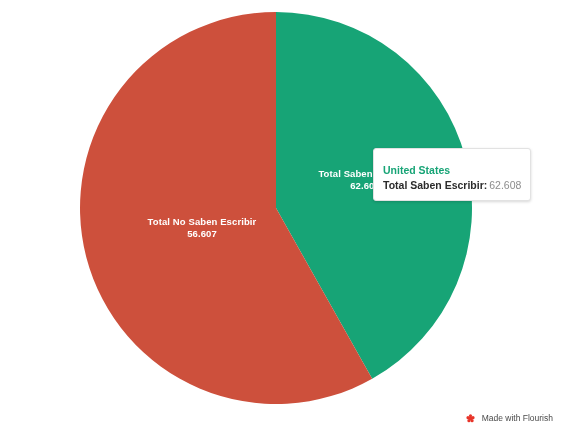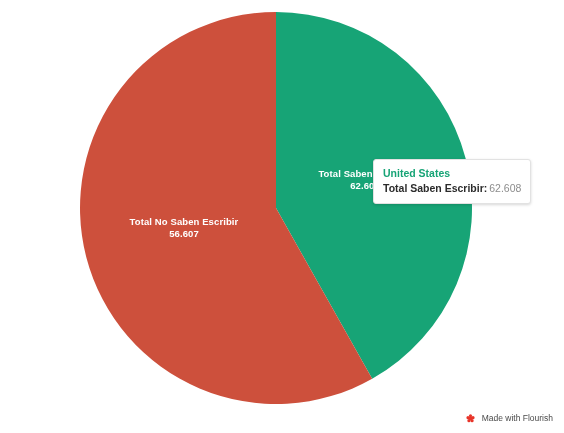--- a/index.html
+++ b/index.html
@@ -48,41 +48,41 @@
     pointer-events: none;
   }
   .slice-label .lbl-name {
     display: block;
   }
   .slice-label .lbl-value {
     display: block;
   }
 
   #label-no-saben {
-    left: 122px;
+    left: 140px;
     top: 216px;
     width: 124px;
   }
   #label-saben {
     left: 315px;
     top: 168px;
     width: 100px;
   }
 
   
   #tooltip {
     position: absolute;
     left: 373px;
-    top: 159px;
+    top: 148px;
     min-width: 118px;
     background: #ffffff;
     border: 1px solid #e2e2e2;
     border-radius: 3px;
     box-shadow: 0 1px 3px rgba(0,0,0,0.16);
-    padding: 6px 9px 7px 9px;
+    padding: 14px 9px 7px 9px;
     box-sizing: border-box;
     z-index: 20;
   }
   #tooltip-title {
     font-size: 10.5px;
     font-weight: bold;
     color: #17a476;
     line-height: 14px;
     white-space: nowrap;
   }

